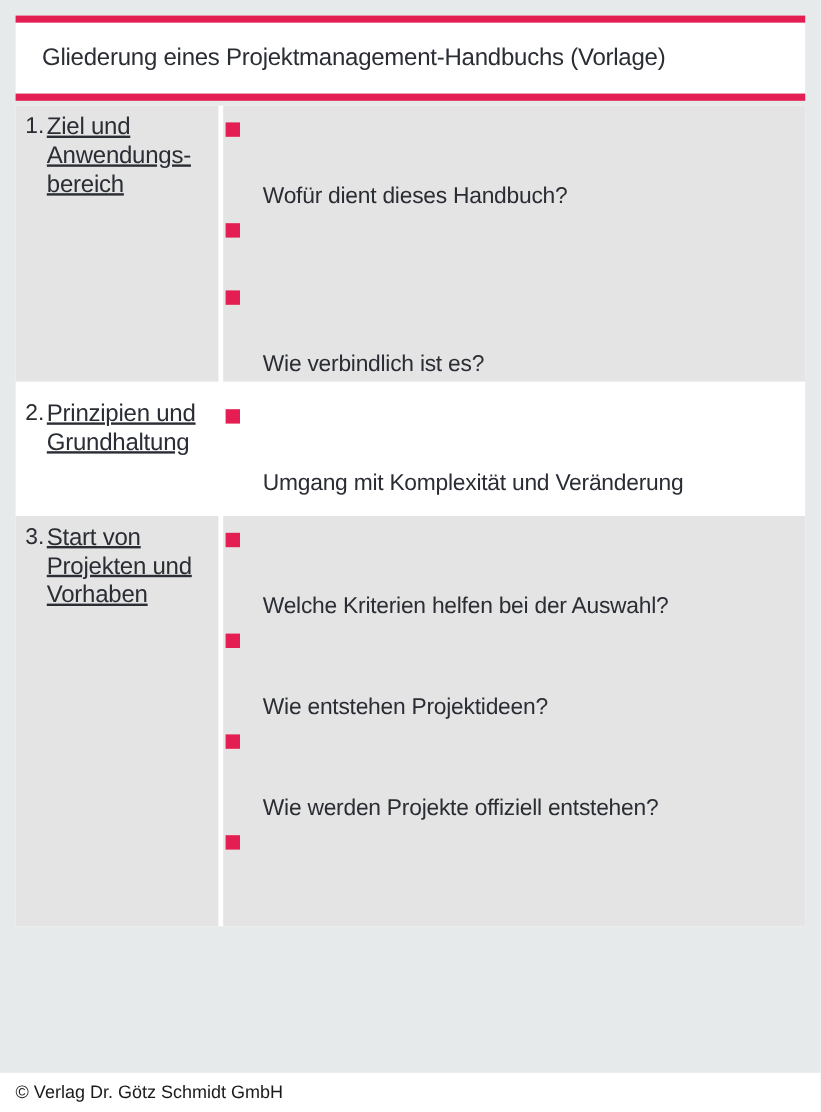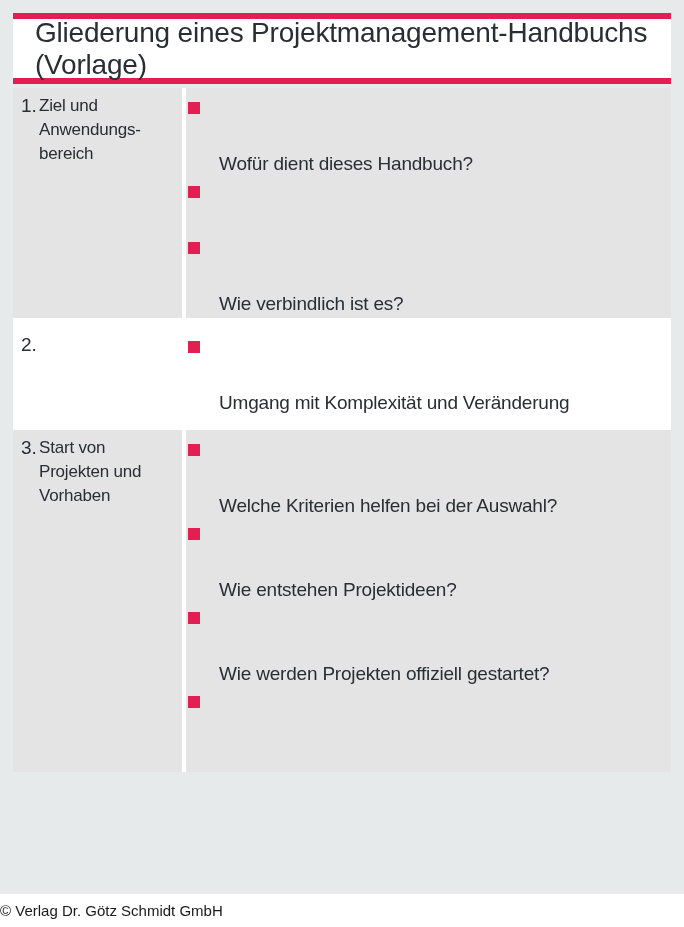--- a/index.html
+++ b/index.html
@@ -27,21 +27,21 @@
   .title-box {
     background: #ffffff;
     height: 59px;
     display: flex;
     align-items: center;
     padding-left: 22px;
     box-sizing: border-box;
   }
   .title-box h1 {
     margin: 0;
-    font-size: 28px;
+    font-size: 20px;
     font-weight: normal;
     letter-spacing: -0.2px;
     color: #2a2d33;
   }
 
   .outline-table {
     background: #ffffff;
   }
 
   .row {
@@ -64,24 +64,25 @@
     align-items: flex-start;
     padding-left: 8px;
     padding-right: 4px;
   }
   .row-number {
     flex: 0 0 18px;
     font-size: 19px;
     line-height: 24px;
   }
   .row-topic {
-    font-size: 17px;
+    font-size: 20px;
     line-height: 24px;
     white-space: pre-line;
     letter-spacing: -0.2px;
+    text-decoration: underline;
   }
 
   .items-cell { flex: 1 1 auto; }
 
   .bullet-list {
     list-style: none;
     margin: 0;
     padding: 0;
   }
   .bullet-item {
@@ -108,20 +109,21 @@
 
   .footer-strip {
     position: absolute;
     left: 0; right: 0; bottom: 0;
     height: 33px;
     background: #ffffff;
     display: flex;
     align-items: center;
   }
   .footer-strip span {
+    padding-left: 13px;
     font-size: 15px;
     color: #1a1a1a;
   }
 </style>
 </head>
 <body>
 
 <div class="page">
 
   <div class="card">
@@ -157,20 +159,22 @@
     <span class="bullet-square"></span>
     <span>Wie verbindlich ist es?</span>
   </li>
 </ul>
     </div>
   </div>
 
   <div class="row r1">
     <div class="cell topic-cell">
       <span class="row-number">2.</span>
+      <span class="row-topic">Prinzipien und
+Grundhaltung</span>
     </div>
     <div class="cell items-cell">
       <ul class="bullet-list">
   <li class="bullet-item">
     <span class="bullet-square"></span>
     <span>Umgang mit Komplexität und Veränderung</span>
   </li>
 
 
 </ul>
@@ -191,21 +195,21 @@
     <span>Welche Kriterien helfen bei der Auswahl?</span>
   </li>
 
   <li class="bullet-item">
     <span class="bullet-square"></span>
     <span>Wie entstehen Projektideen?</span>
   </li>
 
   <li class="bullet-item">
     <span class="bullet-square"></span>
-    <span>Wie werden Projekten offiziell gestartet?</span>
+    <span>Wie werden Projekte offiziell entstehen?</span>
   </li>
 
   <li class="bullet-item">
     <span class="bullet-square"></span>
     
   </li>
 </ul>
     </div>
   </div>
 

